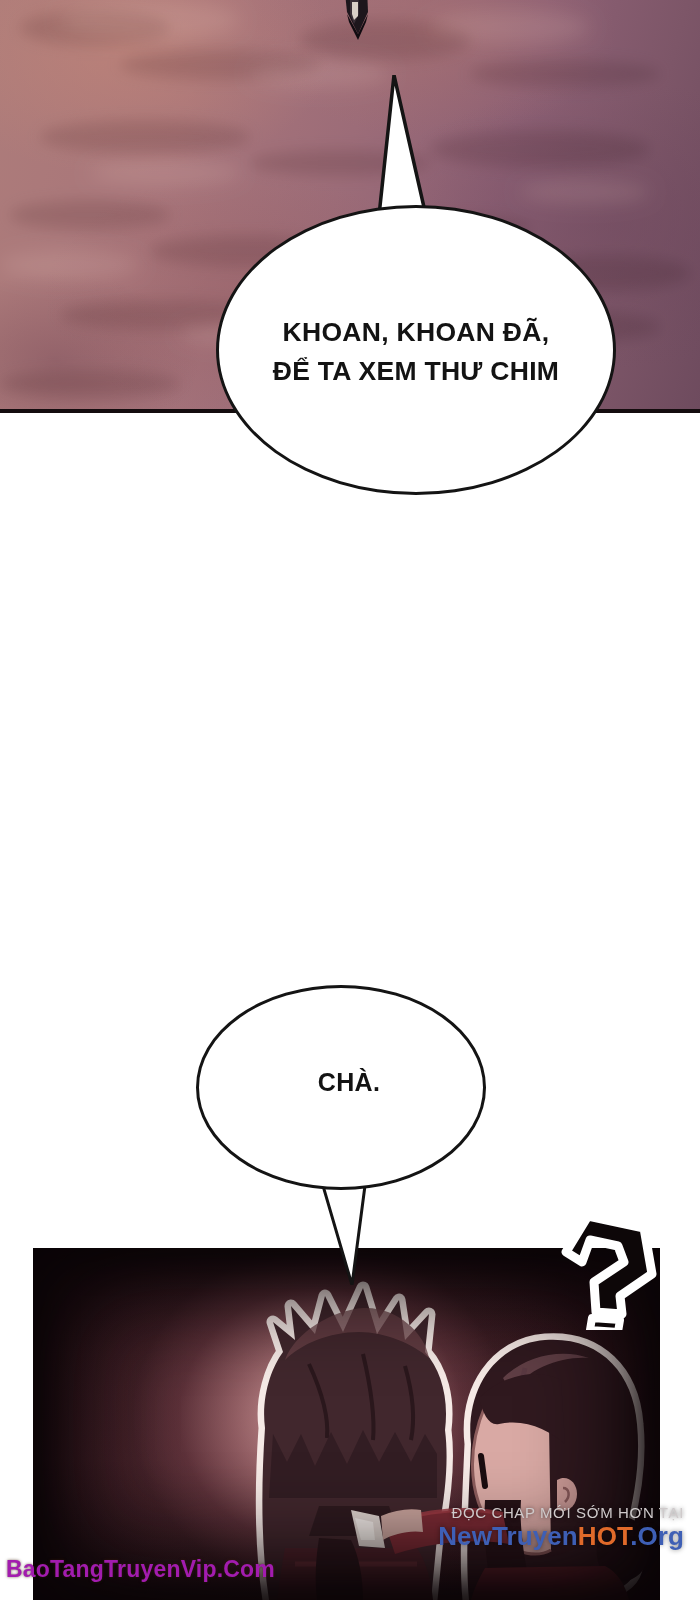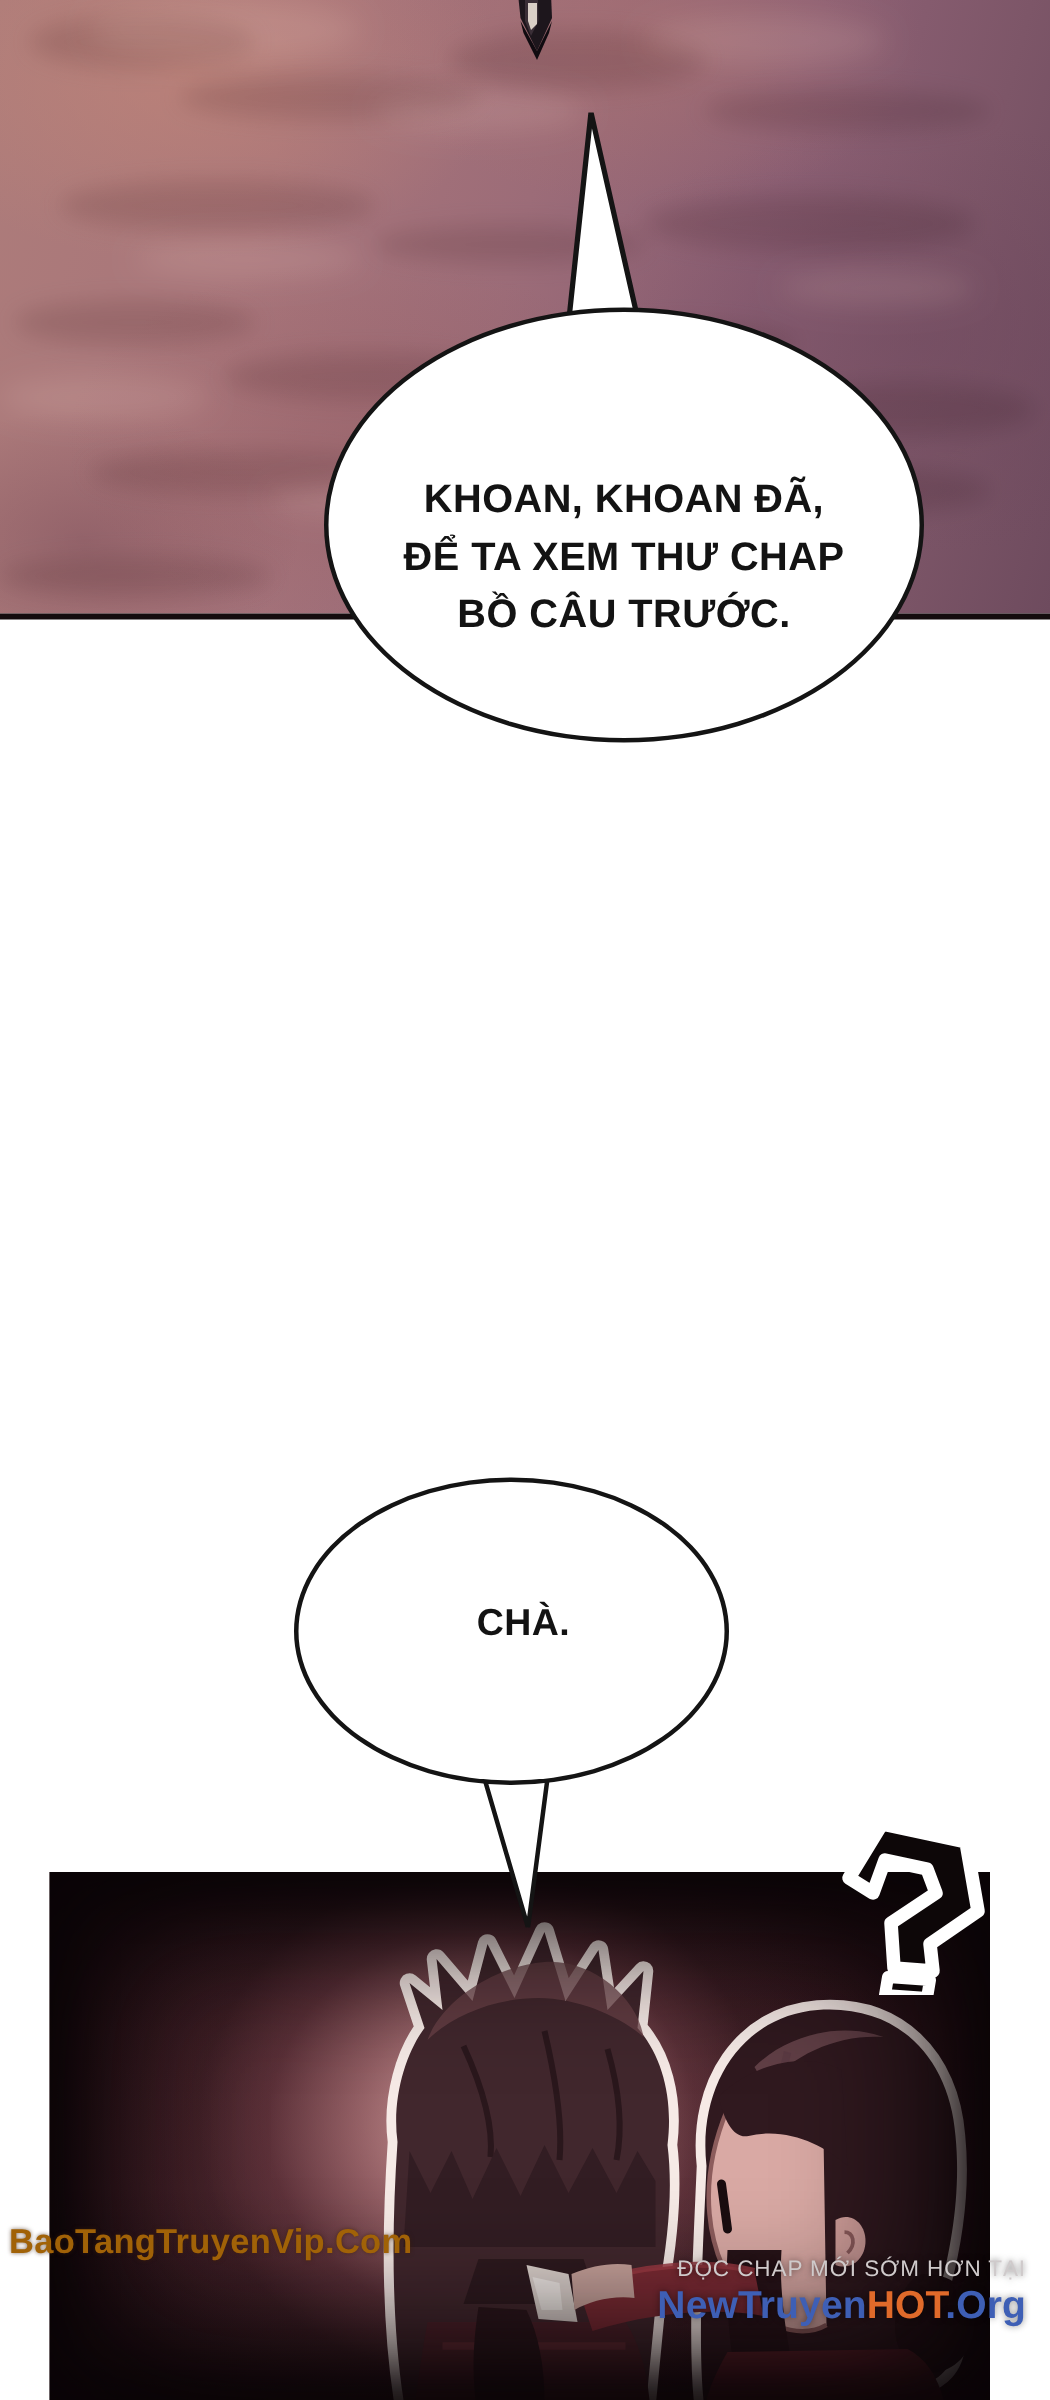--- a/index.html
+++ b/index.html
@@ -89,22 +89,22 @@
   }
 
   
   .char-svg { position:absolute; left:0; top:0; width:627px; height:352px; }
 
   
   .qmark { position:absolute; left:548px; top:1200px; width:120px; height:130px; z-index:7; }
 
   
   .wm-left {
-    position:absolute; left:6px; top:1481px; z-index:9;
-    font-size:23px; font-weight:700; color:#a16207;
+    position:absolute; left:6px; top:1556px; z-index:9;
+    font-size:23px; font-weight:700; color:#a21caf;
     text-shadow:0 0 3px rgba(60,30,10,.65); letter-spacing:.2px;
     white-space:nowrap;
   }
   .wm-right { position:absolute; left:416px; top:1504px; z-index:9; text-align:right; width:268px; }
   .wm-line1 {
     font-size:15px; font-weight:400; color:#cfcacb; letter-spacing:.6px;
     text-shadow:0 0 4px rgba(0,0,0,.55); white-space:nowrap;
   }
   .wm-line2 {
     margin-top:0; font-size:26px; font-weight:700; letter-spacing:.1px;
@@ -158,22 +158,21 @@
     </svg>
   </div>
 
   <div class="bubble1">
     <svg class="tail" viewBox="0 0 70 150">
       <path d="M28 0 L12 150 L62 150 Z" fill="#ffffff" stroke="#141414" stroke-width="3.5" stroke-linejoin="round"></path>
     </svg>
     <div class="ell"></div>
     <div class="b1text">
       <div>KHOAN, KHOAN ĐÃ,</div>
-      <div>ĐỂ TA XEM THƯ CHAP</div>
-      <div>BỒ CÂU TRƯỚC.</div>
+      <div>ĐỂ TA XEM THƯ CHIM</div>
     </div>
   </div>
 
   <div class="bubble2">
     <svg class="tail" viewBox="0 0 60 130">
       <path d="M0 0 L55 0 L38 130 Z" fill="#ffffff" stroke="#141414" stroke-width="3" stroke-linejoin="round"></path>
     </svg>
     <div class="ell"></div>
     <div class="b2text">CHÀ.</div>
   </div>

